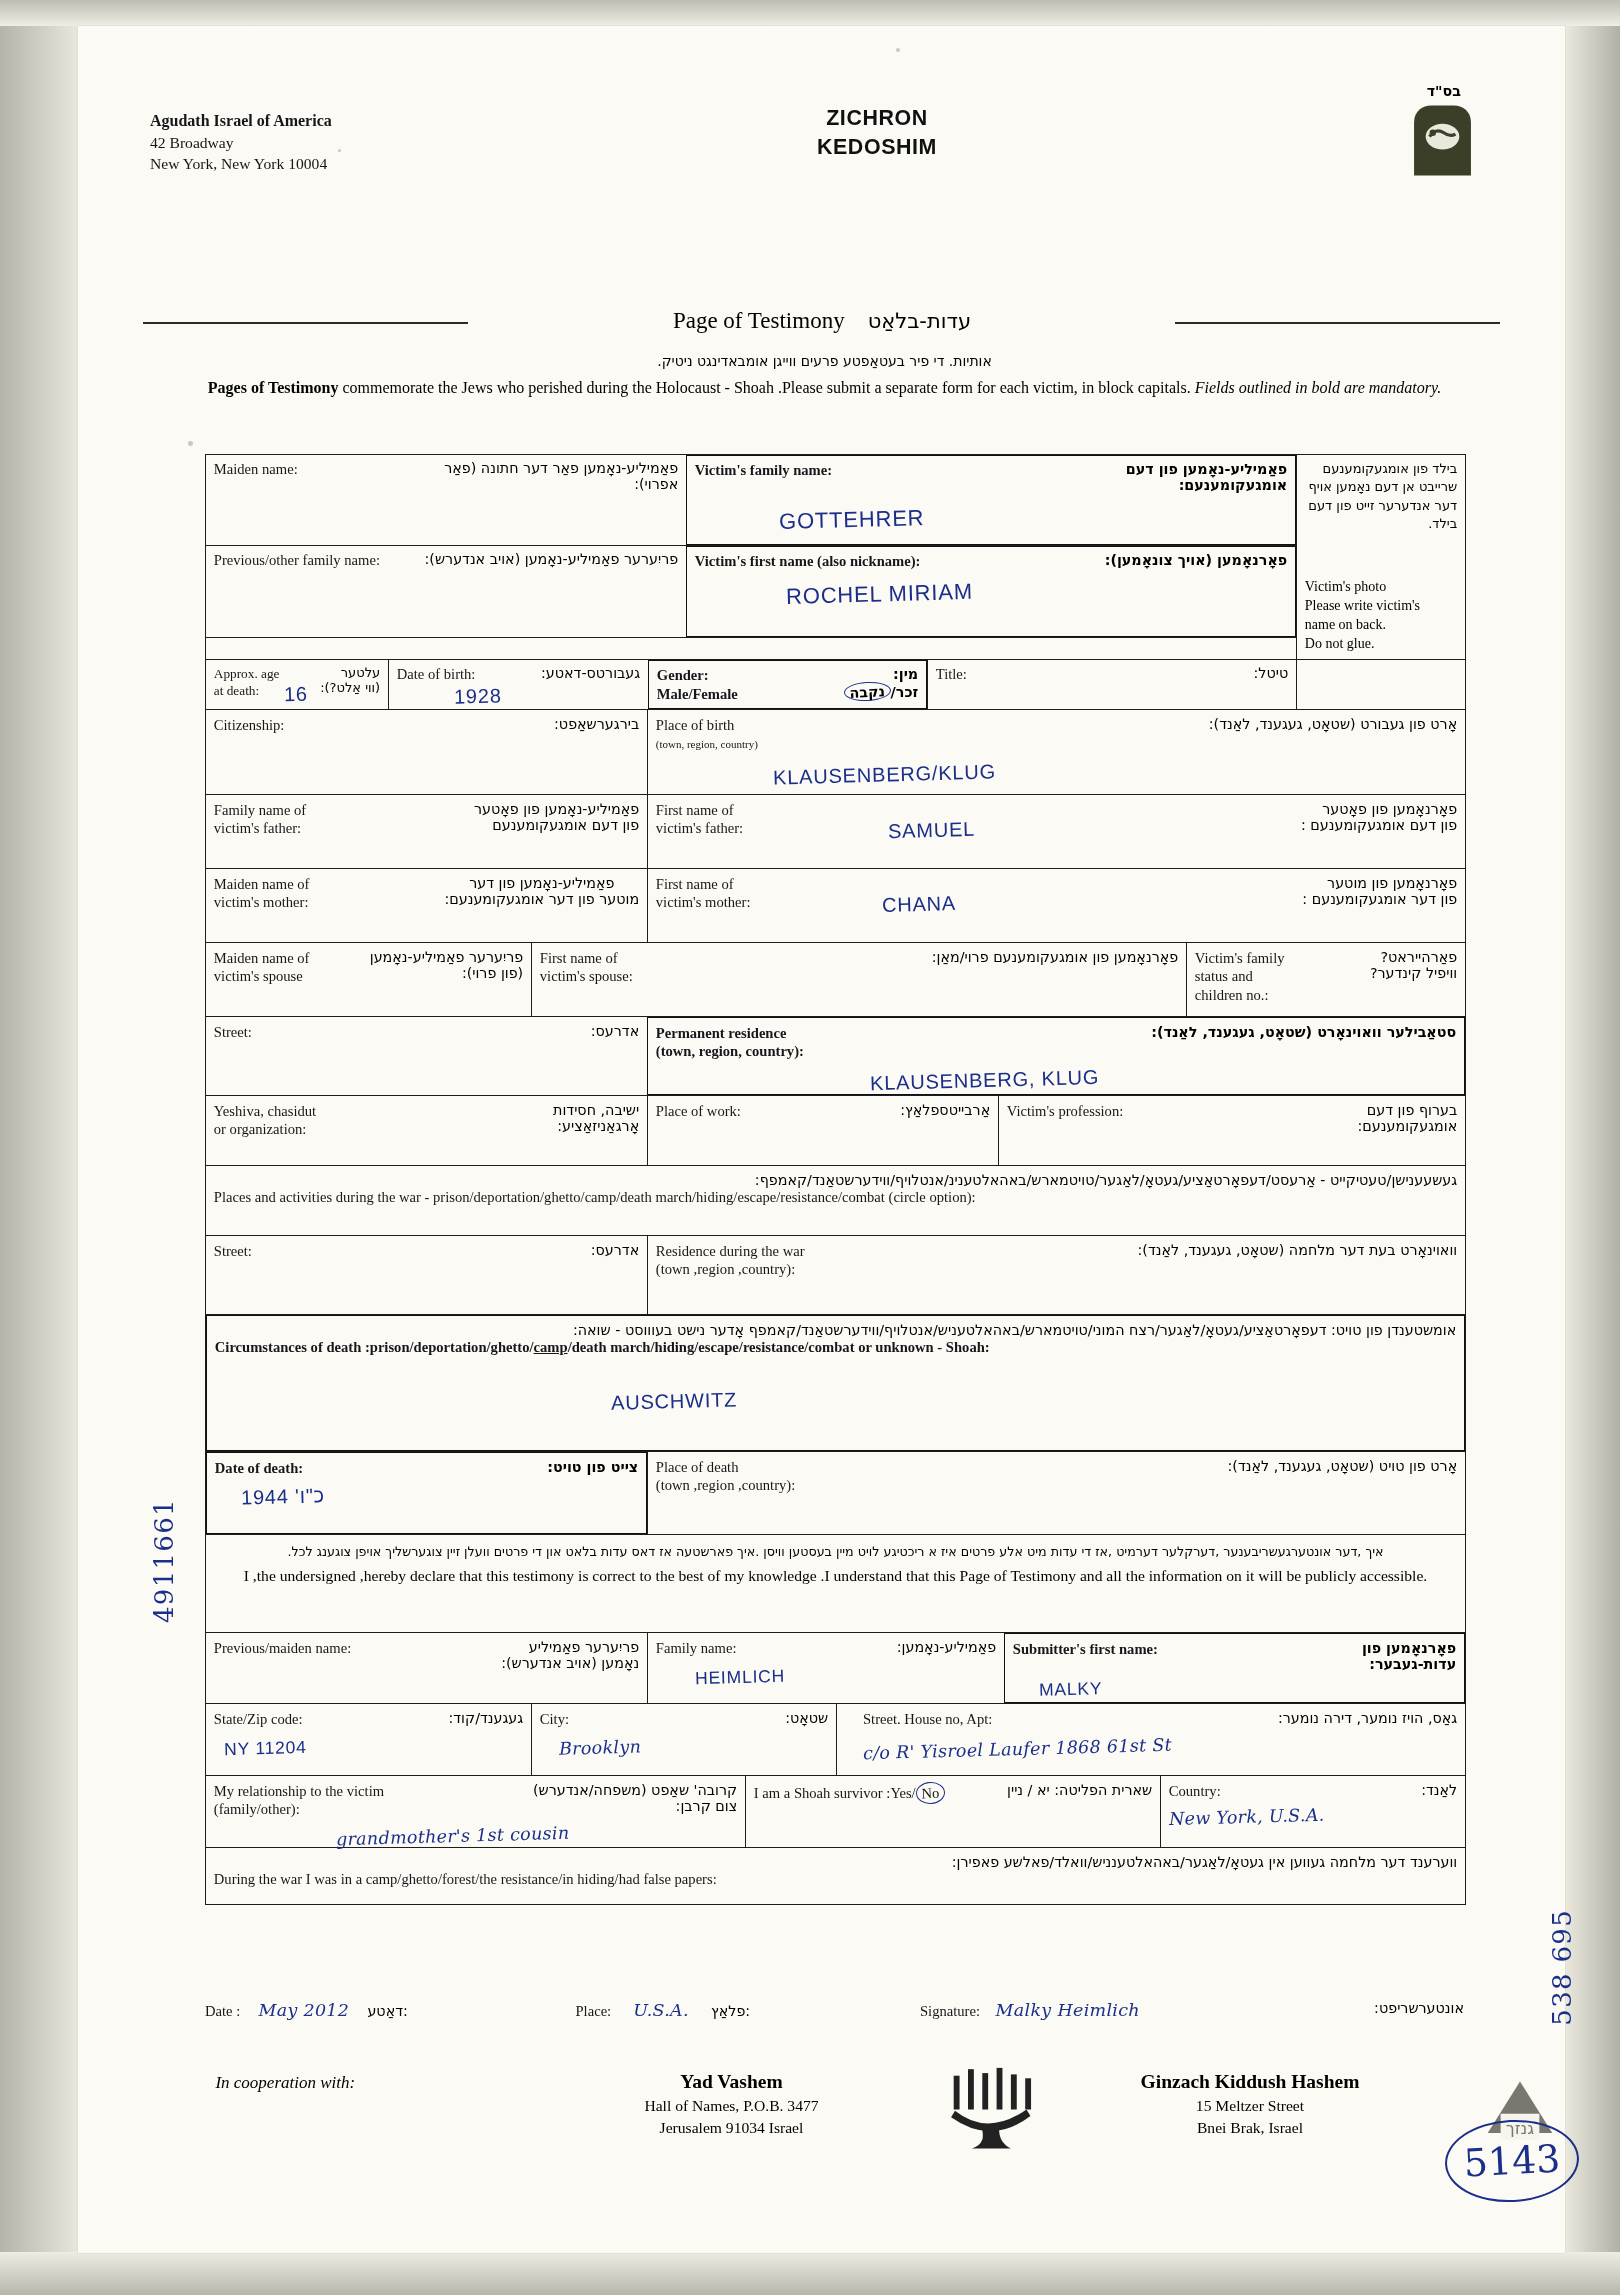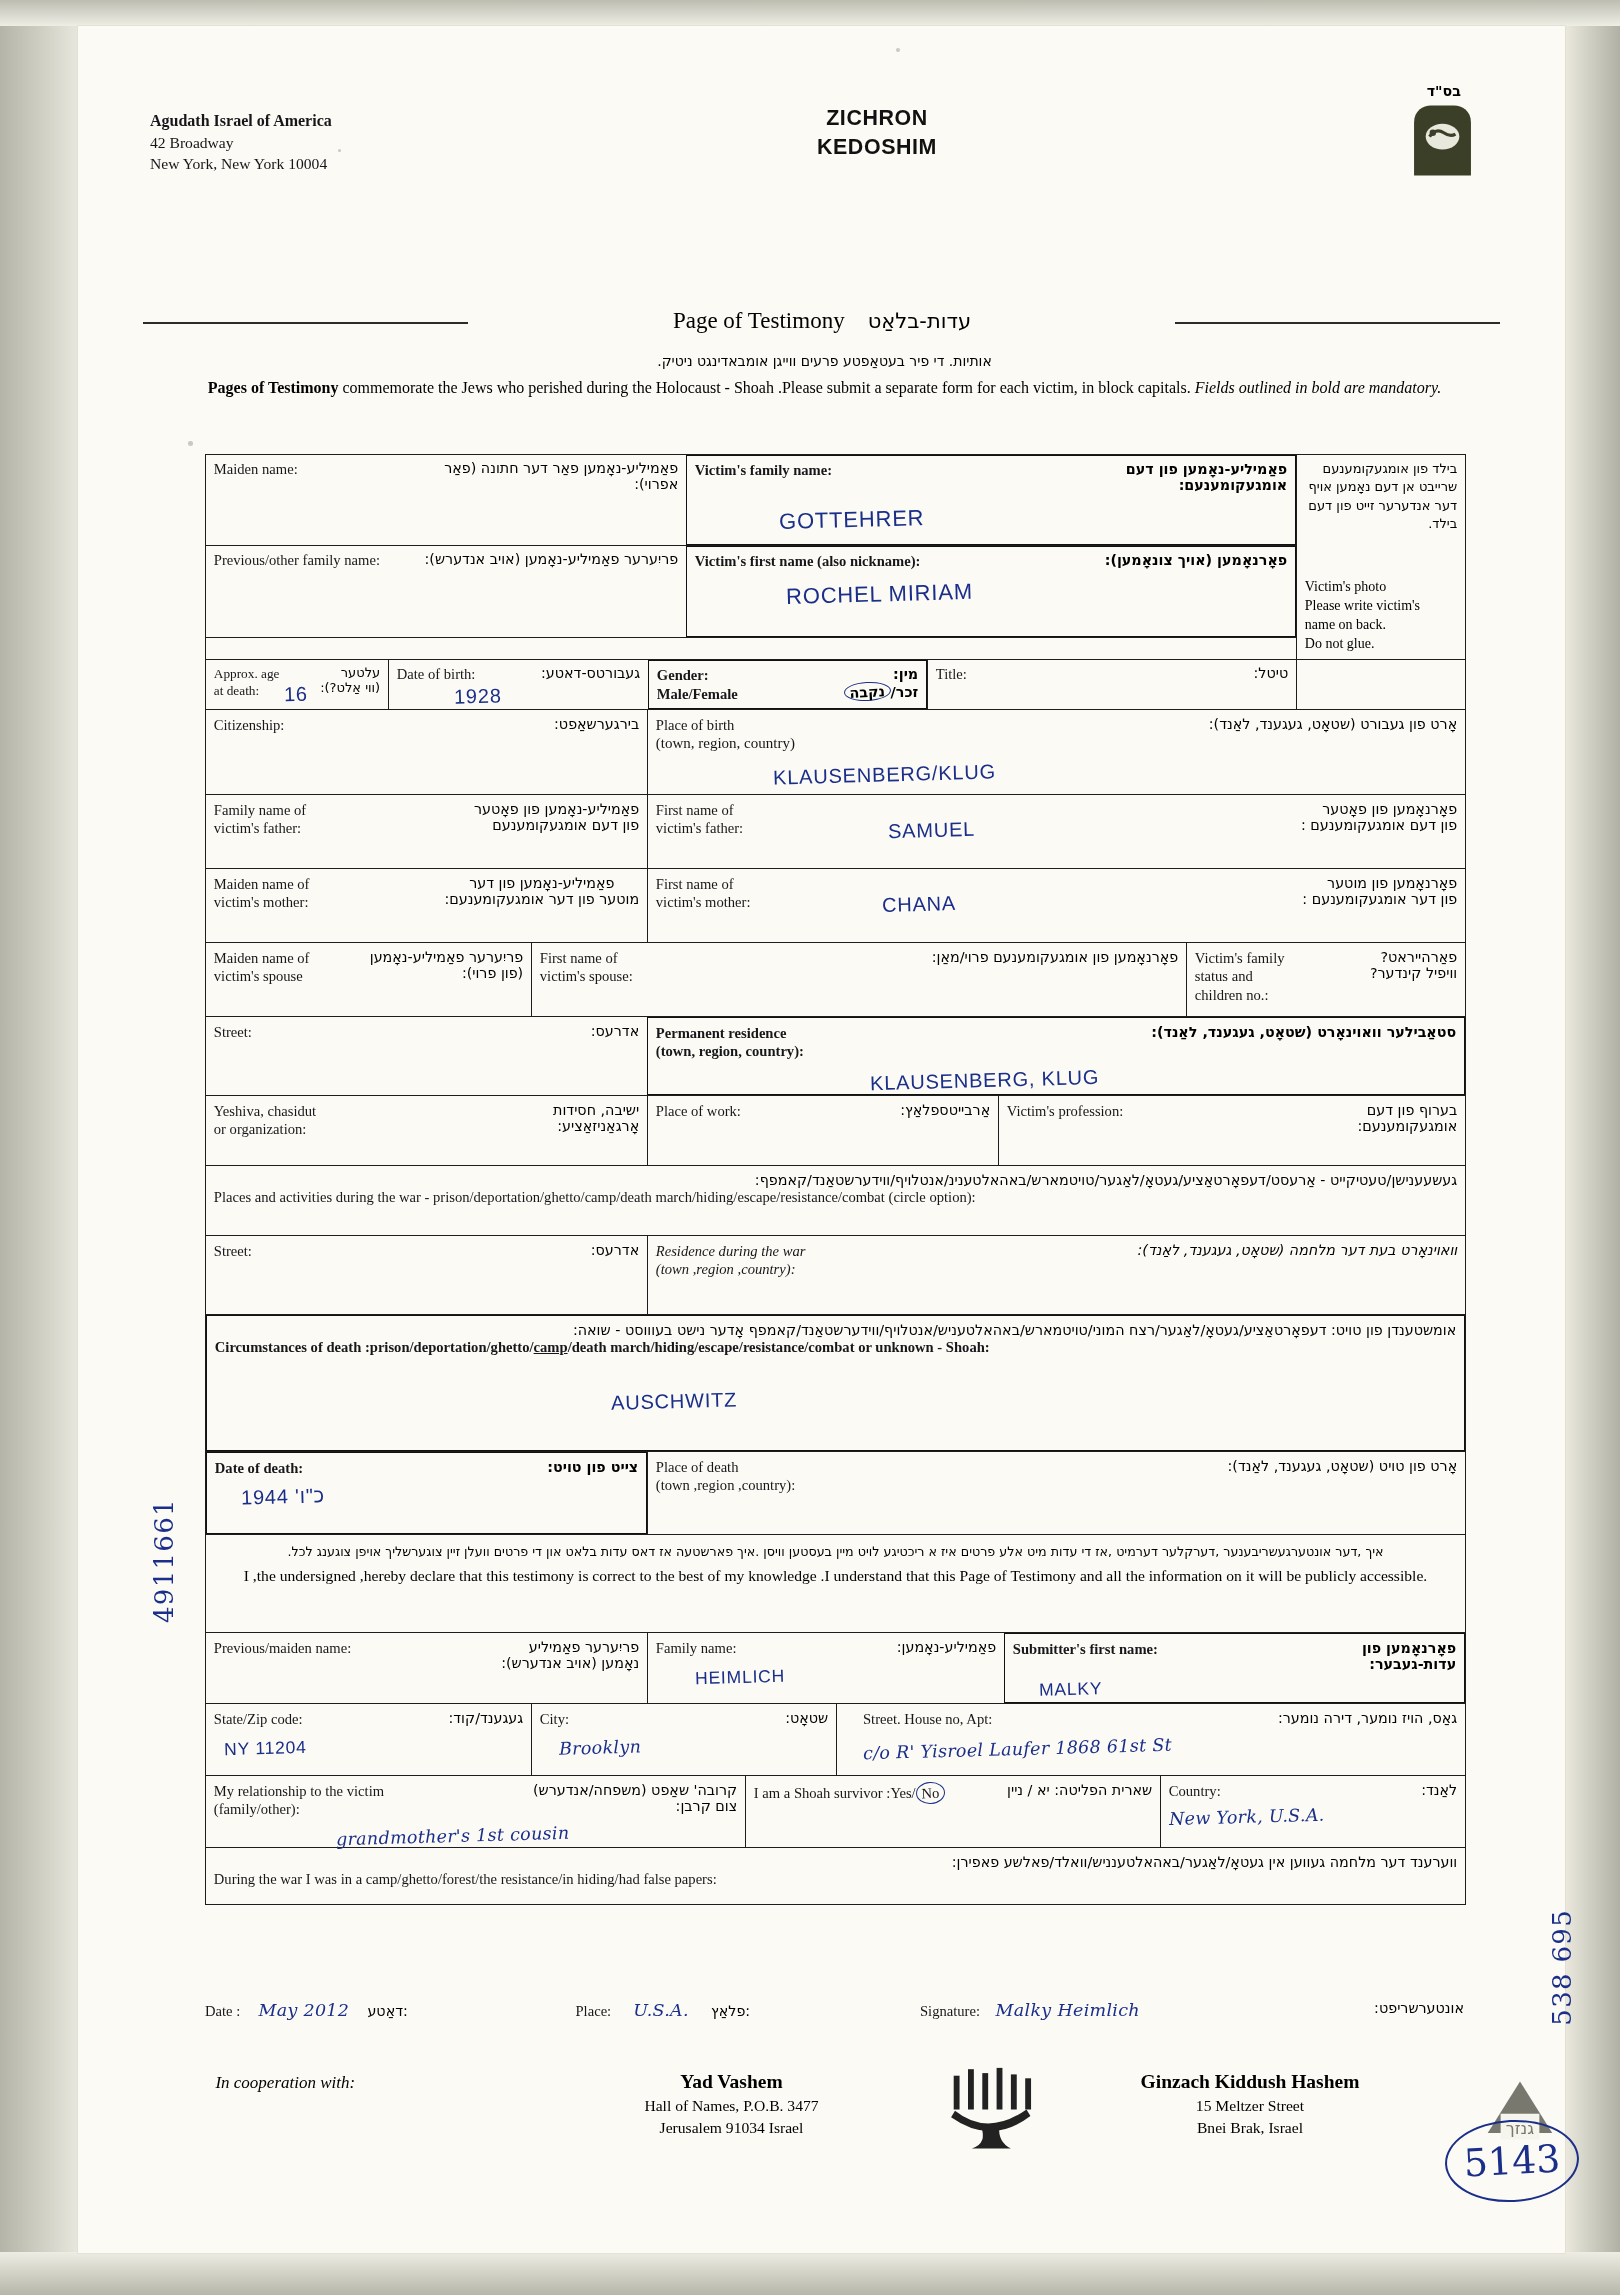--- a/index.html
+++ b/index.html
@@ -225,21 +225,21 @@
 
       <div class="row">
         <div class="cell" style="width:441px;">
           <div class="flexsp">
             <span class="lab">Citizenship:</span>
             <span class="he">בירגערשאַפט:</span>
           </div>
         </div>
         <div class="cell" style="flex:1 1 auto;min-height:84px;">
           <div class="flexsp">
-            <span class="lab">Place of birth<br><span style="font-size:15px;">(town, region, country)</span></span>
+            <span class="lab">Place of birth<br><span style="font-size:11px;">(town, region, country)</span></span>
             <span class="he" style="text-align:right;">אָרט פון געבורט (שטאָט, געגענד, לאַנד):</span>
           </div>
           <div class="hand" style="margin-left:117px;margin-top:3.9px;">KLAUSENBERG/KLUG</div>
         </div>
       </div>
 
       <div class="row">
         <div class="cell" style="width:441px;min-height:73px;">
           <div class="flexsp">
             <span class="lab">Family name of<br>victim's father:</span>
@@ -336,21 +336,21 @@
         </div>
       </div>
 
       <div class="row">
         <div class="cell" style="width:441px;min-height:78px;">
           <div class="flexsp">
             <span class="lab">Street:</span>
             <span class="he">אדרעס:</span>
           </div>
         </div>
-        <div class="cell" style="flex:1 1 auto;font-style:italic;">
+        <div class="cell" style="flex:1 1 auto;">
           <div class="flexsp">
             <span class="lab">Residence during the war<br>(town ,region ,country):</span>
             <span class="he" style="text-align:right;">וואוינאָרט בעת דער מלחמה (שטאָט, געגענד, לאַנד):</span>
           </div>
         </div>
       </div>
 
       <div class="row">
         <div class="cell bold-box" style="flex:1 1 auto;min-height:136px;">
           <div class="he" style="text-align:right;">אומשטענדן פון טויט: דעפאָרטאַציע/געטאָ/לאַגער/רצח המוני/טויטמארש/באהאלטעניש/אנטלויף/ווידערשטאַנד/קאמפף אָדער נישט בעוווסט - שואה:</div>

